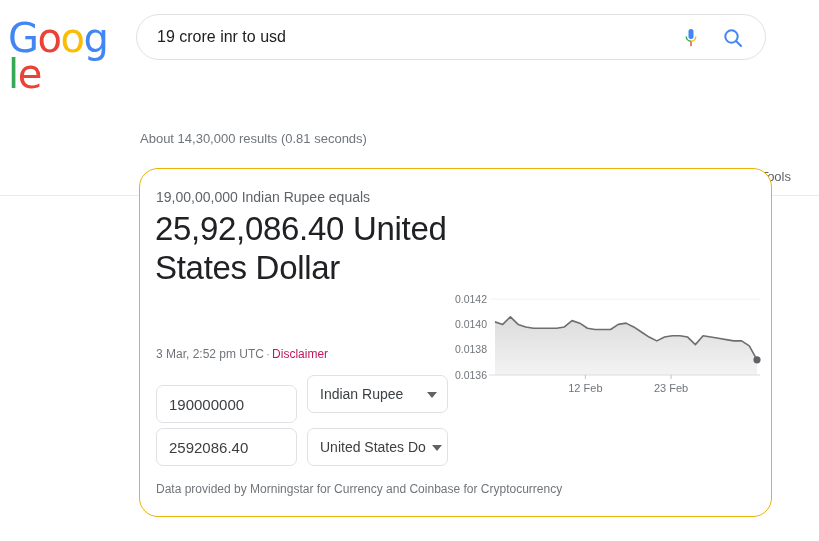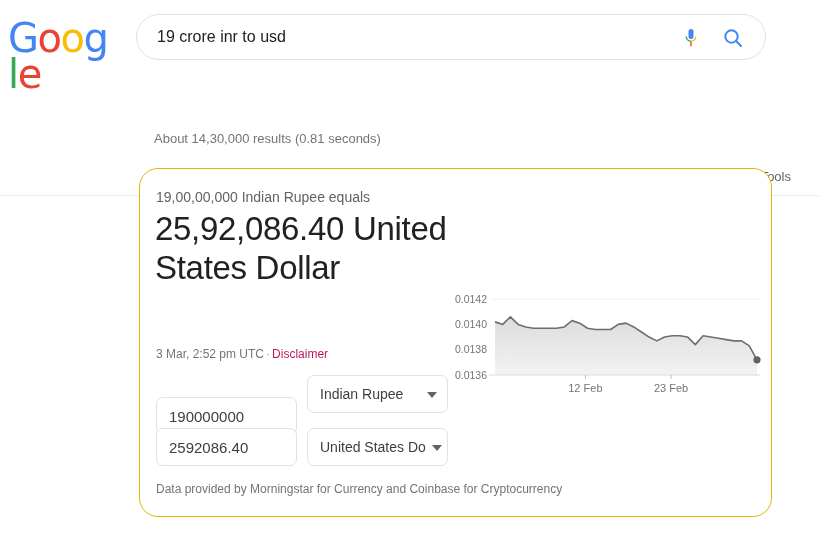--- a/index.html
+++ b/index.html
@@ -37,39 +37,39 @@
   .tab { display:flex; align-items:center; gap:5px; padding:0 13px 0 0; margin-right:12px;
          height:30px; font-size:13px; color:#5f6368; cursor:pointer; white-space:nowrap; }
   .tab .tab-ico { width:15px; height:15px; display:inline-flex; align-items:center; justify-content:center; }
   .tab.active { color:#1a73e8; }
   .tab.active .tab-ico svg { }
   .tab-underline { position:absolute; left:152px; top:114px; width:44px; height:3px; background:#1a73e8; }
   .rightlinks { position:absolute; right:28px; top:84px; display:flex; gap:24px; }
   .rightlink { font-size:13px; color:#5f6368; cursor:pointer; line-height:30px; }
 
   
-  .result-stats { position:absolute; left:154px; top:131px; font-size:13px; color:#70757a; }
+  .result-stats { position:absolute; left:140px; top:131px; font-size:13px; color:#70757a; }
 
   
   .card { position:absolute; left:139px; top:168px; width:633px; height:349px;
           border:1px solid #eab308; border-radius:19px; background:#fff; }
 
   .kp-sub { position:absolute; left:16px; top:20px; font-size:14px; color:#5f6368; }
   .kp-big { position:absolute; left:15px; top:40px; width:300px;
             font-size:33px; line-height:39px; color:#202124; font-weight:400;
             letter-spacing:-0.3px; }
   .kp-meta { position:absolute; left:16px; top:178px; font-size:12px; color:#70757a; }
   .kp-meta .sep { color:#9aa0a6; padding:0 2px; }
   .kp-meta .disc { color:#be185d; cursor:pointer; }
 
   
   .amt { position:absolute; width:141px; height:38px; border:1px solid #dfe1e5;
          border-radius:7px; background:#fff; font-size:15px; color:#3c4043;
          padding-left:12px; outline:none; font-family:"Liberation Sans", sans-serif; }
-  .amt1 { left:16px; top:228px; }
+  .amt1 { left:16px; top:216px; }
   .amt2 { left:16px; top:259px; }
   .sel { position:absolute; width:141px; height:38px; border:1px solid #dfe1e5;
          border-radius:7px; background:#fff; cursor:pointer; }
   .sel1 { left:167px; top:206px; }
   .sel2 { left:167px; top:259px; }
   .sel-label { position:absolute; left:12px; top:10px; font-size:14px; color:#3c4043;
                width:106px; overflow:hidden; white-space:nowrap; }
   .sel2 .sel-label { width:106px; }
   .caret { position:absolute; right:10px; top:16px; width:0; height:0;
            border-left:5px solid transparent; border-right:5px solid transparent;

